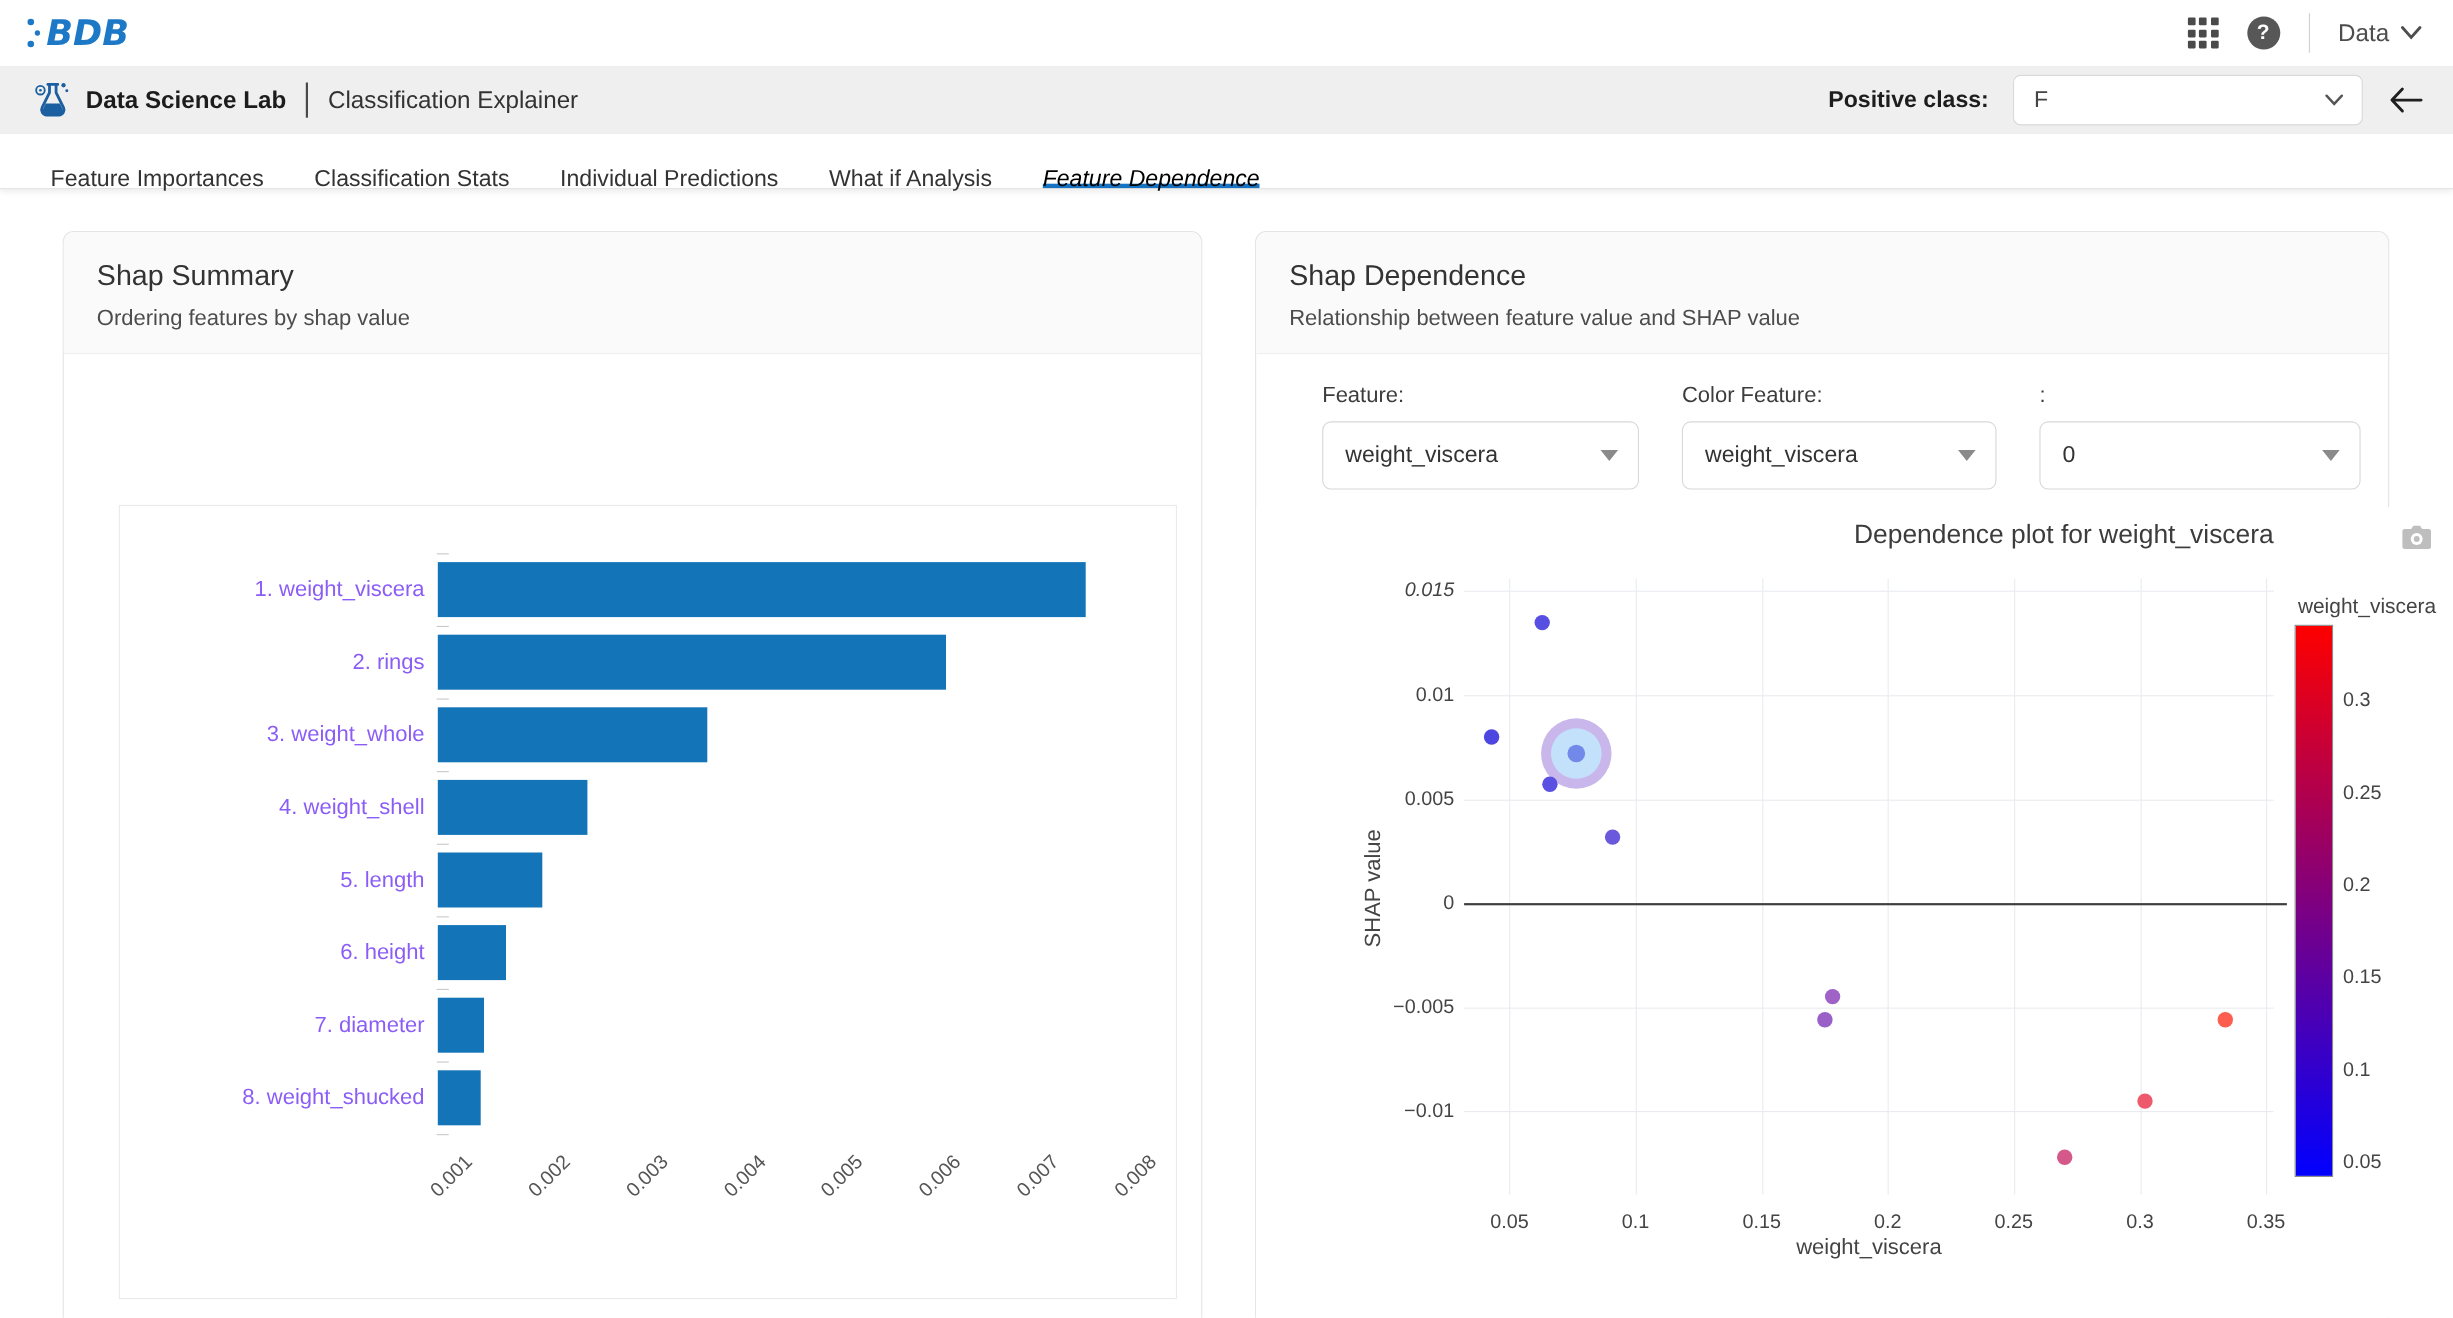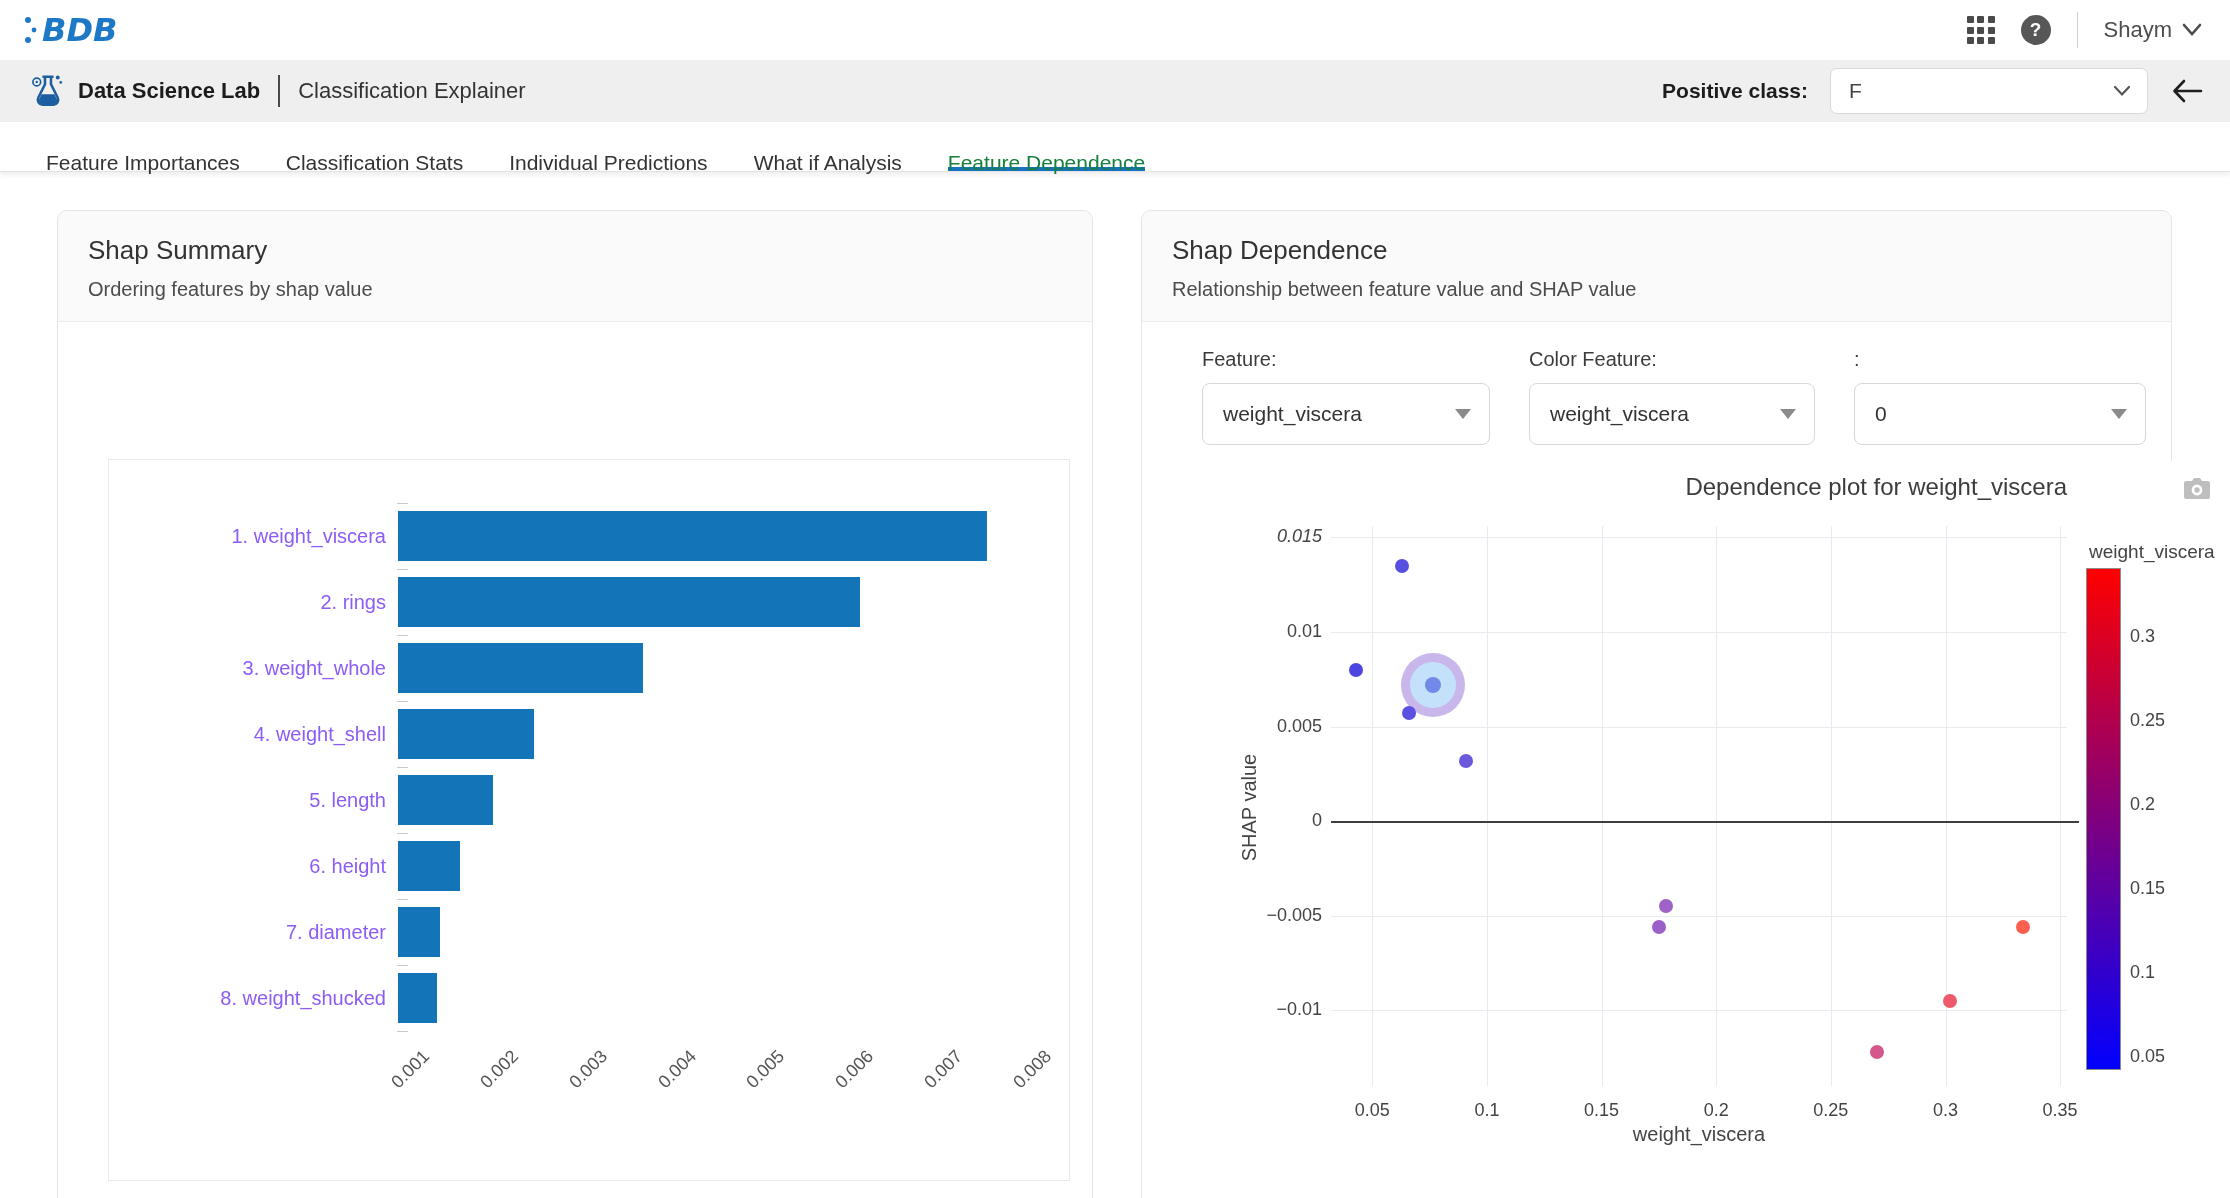--- a/index.html
+++ b/index.html
@@ -26,21 +26,21 @@
   .subheader-right { margin-left:auto; display:flex; align-items:center; gap:22px; }
   .pos-label { font-size:21px; font-weight:bold; color:#1d1d1d; }
   .pos-select { width:318px; height:46px; background:#fff; border:1px solid #d9d9d9; border-radius:7px;
                 display:flex; align-items:center; justify-content:space-between; padding:0 16px 0 18px;
                 font-size:21px; color:#444; }
 
   
   .tabbar { height:50px; background:#fff; display:flex; gap:46px; padding-left:46px;
             border-bottom:1px solid #e3e3e3; box-shadow:0 3px 5px rgba(0,0,0,.07); position:relative; z-index:2; }
   .tab { display:flex; align-items:center; font-size:21px; color:#333; border-bottom:4px solid transparent; padding-top:20px;margin-top:17px; }
-  .tab.active { border-bottom-color:var(--accent); color:#15803d; }
+  .tab.active { border-bottom-color:var(--accent); color:#000000;font-style:italic; }
 
   
   .content { position:relative; height:1026px; background:#fff; }
   .panel { position:absolute; top:38px; height:1020px; background:#fff;
            border:1px solid #e4e4e4; border-radius:10px; }
   .panel.left  { left:57px;  width:1036px; }
   .panel.right { left:1141px; width:1031px; }
   .panel-head { padding:24px 30px 20px; background:#fafafa; border-bottom:1px solid #ededed; border-radius:10px 10px 0 0; }
   .panel-title { font-size:26px; color:#333; }
   .panel-sub { font-size:20px; color:#4c4c4c; margin-top:12px; }
@@ -109,21 +109,21 @@
         <i></i>
         <i></i>
         <i></i>
         <i></i>
         <i></i>
         <i></i>
     </div>
     <div class="help-circle">?</div>
     <div class="v-div"></div>
     <div class="user-menu">
-      <span>Shaym</span>
+      <span>Data</span>
       <svg width="20" height="14" viewBox="0 0 20 14">
         <path d="M2 2 L10 11 L18 2" fill="none" stroke="#4d4d4d" stroke-width="2.6" stroke-linecap="round"></path>
       </svg>
     </div>
   </div>
 </header>
 
 <div class="subheader">
   <svg width="36" height="38" viewBox="0 0 24 25">
     <path d="M9 3h6M10 3v5L5.5 17a3.2 3.2 0 0 0 2.8 4.6h7.4a3.2 3.2 0 0 0 2.8-4.6L14 8V3" fill="none" stroke="#1b5fa0" stroke-width="1.7" stroke-linecap="round"></path>

